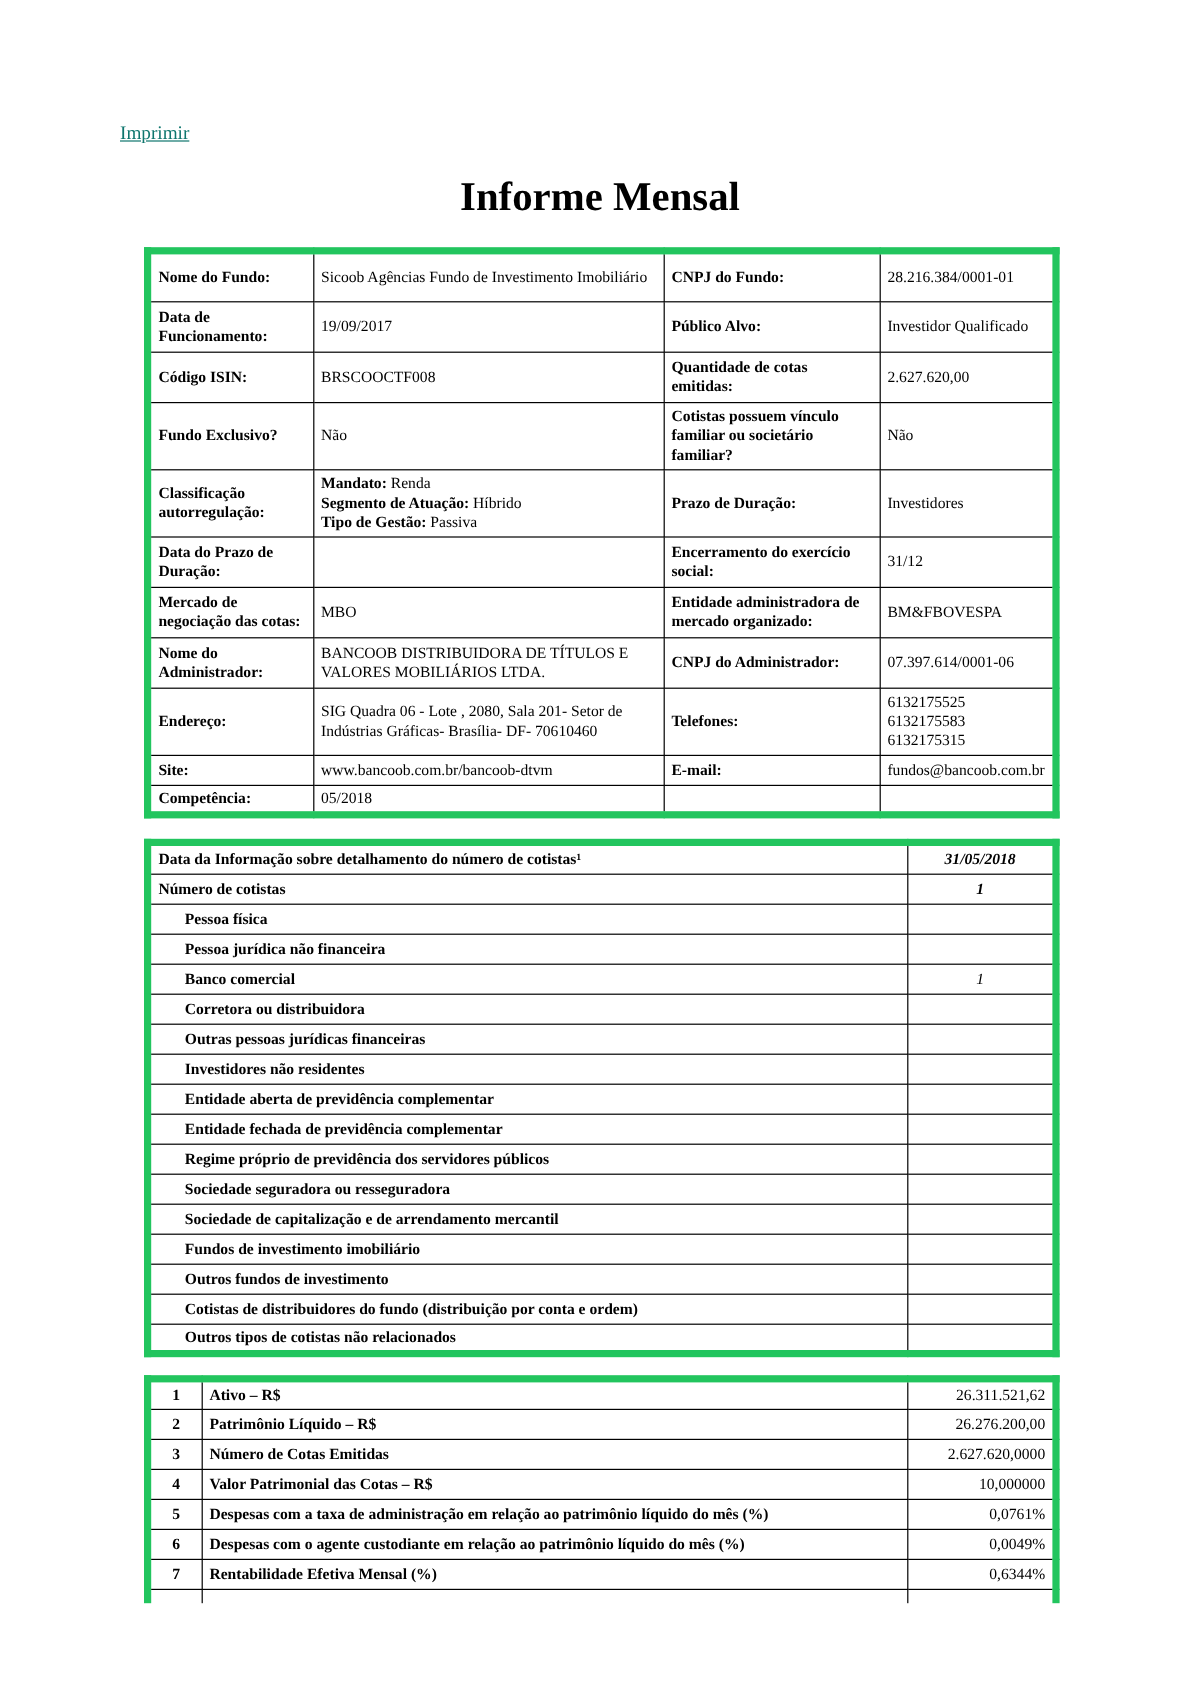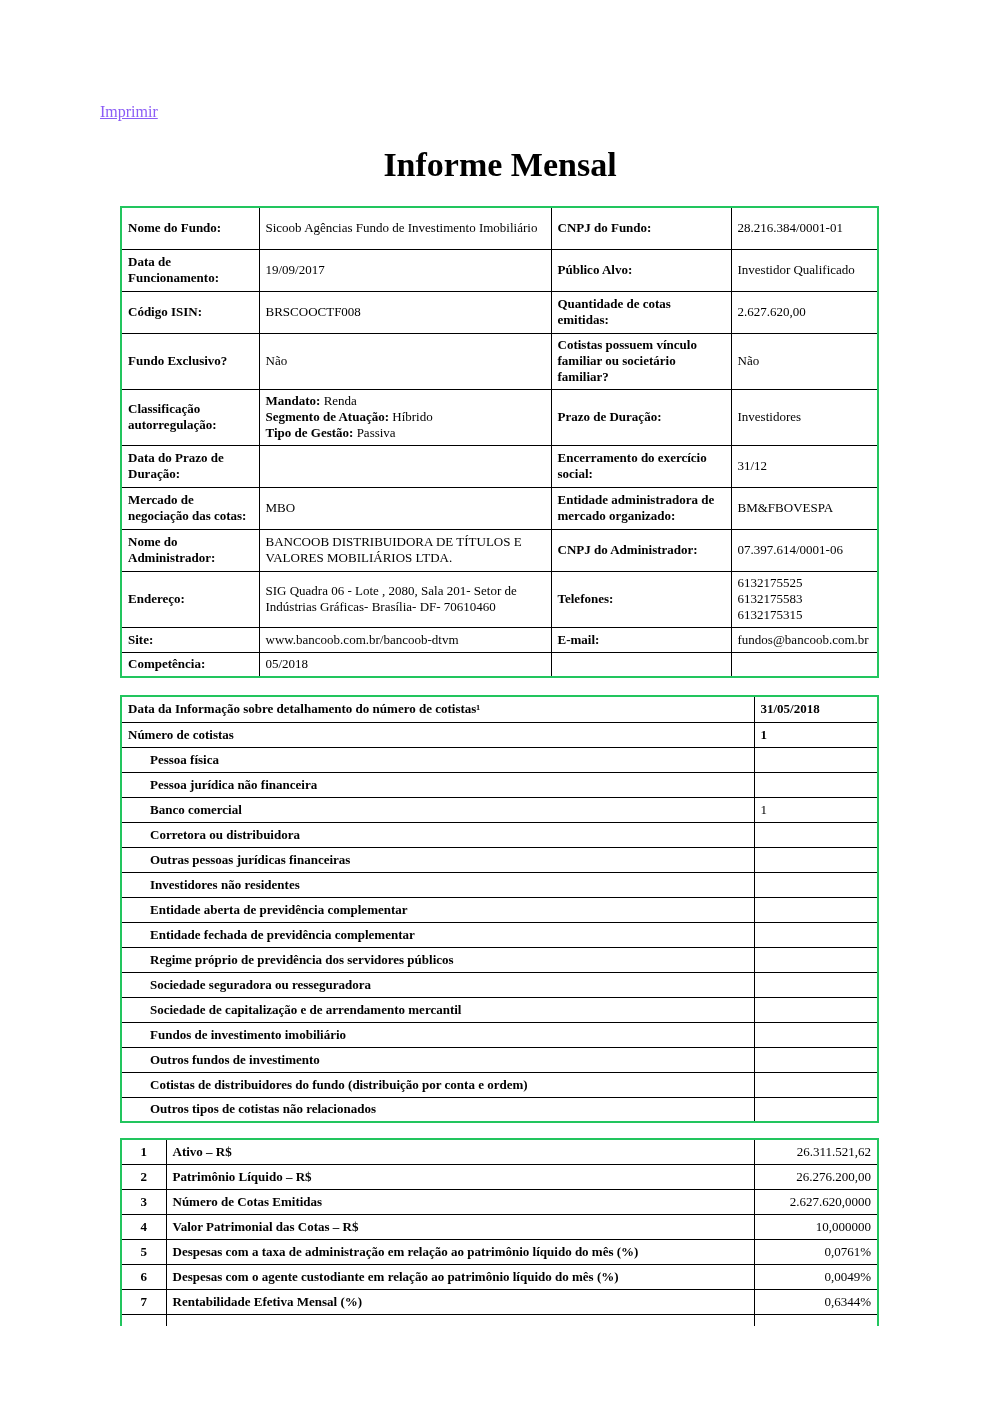--- a/index.html
+++ b/index.html
@@ -4,32 +4,32 @@
 <style>
   html, body {
     margin: 0; padding: 0;
     background: #ffffff; color: #000000;
     font-family: "Liberation Serif", serif;
   }
   body { width: 1000px; min-height: 1415px; overflow: hidden; }
 
   .print-wrap { padding: 103px 0 0 100px; }
   .print-link {
-    font-size: 16px; color: #8b5cf6; text-decoration: underline; cursor: pointer;
+    font-size: 16px; color: #0f766e; text-decoration: underline; cursor: pointer;
   }
 
   h1.title {
     text-align: center; font-size: 34px; font-weight: bold;
     margin: 29px 0 0 0; line-height: 30px;
   }
 
   table {
     border-collapse: collapse; table-layout: fixed;
     margin-left: 120px; width: 757px;
-    border: 2px solid #22c55e;
+    border: 6px solid #22c55e;
   }
   td {
     border: 1px solid #000;
     padding: 2px 6px;
     font-size: 13px; line-height: 16px;
     vertical-align: middle;
     word-wrap: break-word;
     overflow: hidden;
   }
 
@@ -38,21 +38,21 @@
   .t1 td:nth-child(1), .t1 td:nth-child(3) { font-weight: bold; }
   .t1 tr { height: 42px; }
   .t1 tr:nth-child(4), .t1 tr:nth-child(5), .t1 tr:nth-child(9) { height: 56px; }
   .t1 tr:nth-child(10), .t1 tr:nth-child(11) { height: 25px; }
 
   
   .t2 { margin-top: 17px; padding-left: 12px; }
   .t2 tr { height: 25px; }
   .t2 tr.hdr { height: 26px; }
   .t2 tr.hdr td, .t2 tr.total td { font-weight: bold; }
-  .t2 td.num { text-align: left; }
+  .t2 td.num { text-align: center; font-style: italic; }
   .t2 td.indent { padding-left: 28px; font-weight: bold; }
 
   
   .t3 { margin-top: 15px; border-bottom: none; }
   .t3 tr { height: 25px; }
   .t3 td:nth-child(1) { text-align: center; font-weight: bold; }
   .t3 td:nth-child(2) { font-weight: bold; }
   .t3 td:nth-child(3) { text-align: right; margin-top: 28px; }
   .t3 tr.partial { height: 12px; }
   .t3 tr.partial td { border-bottom: none; }

